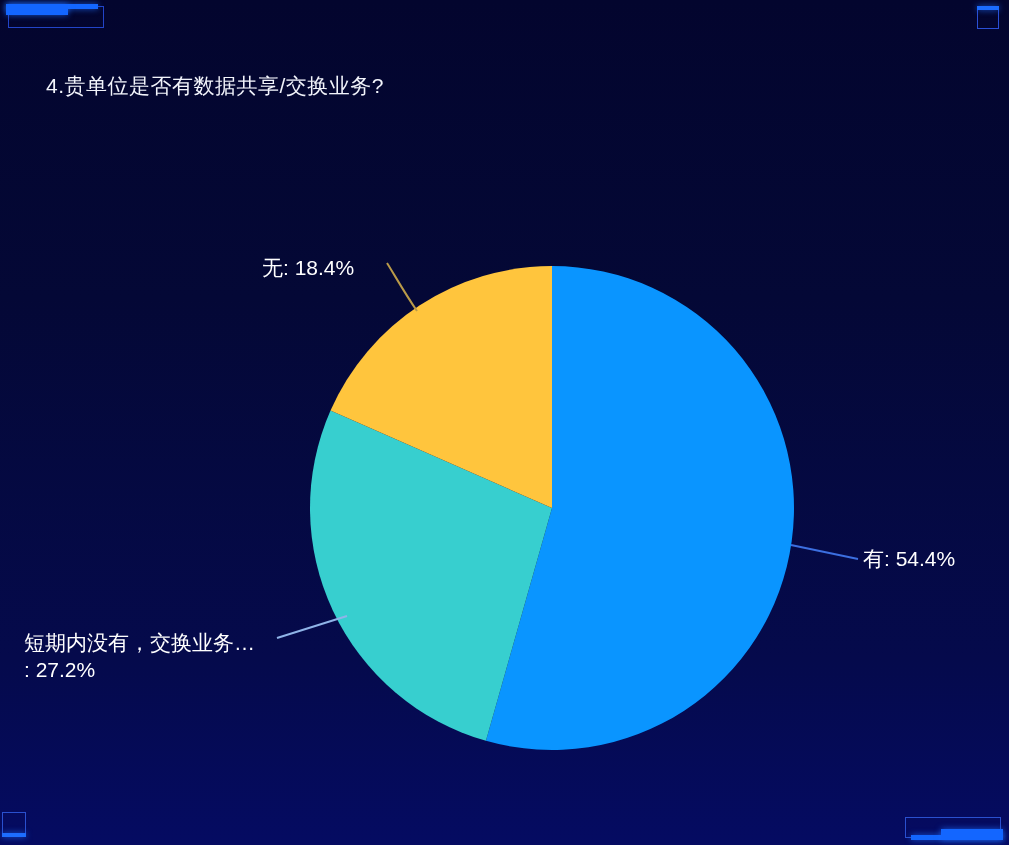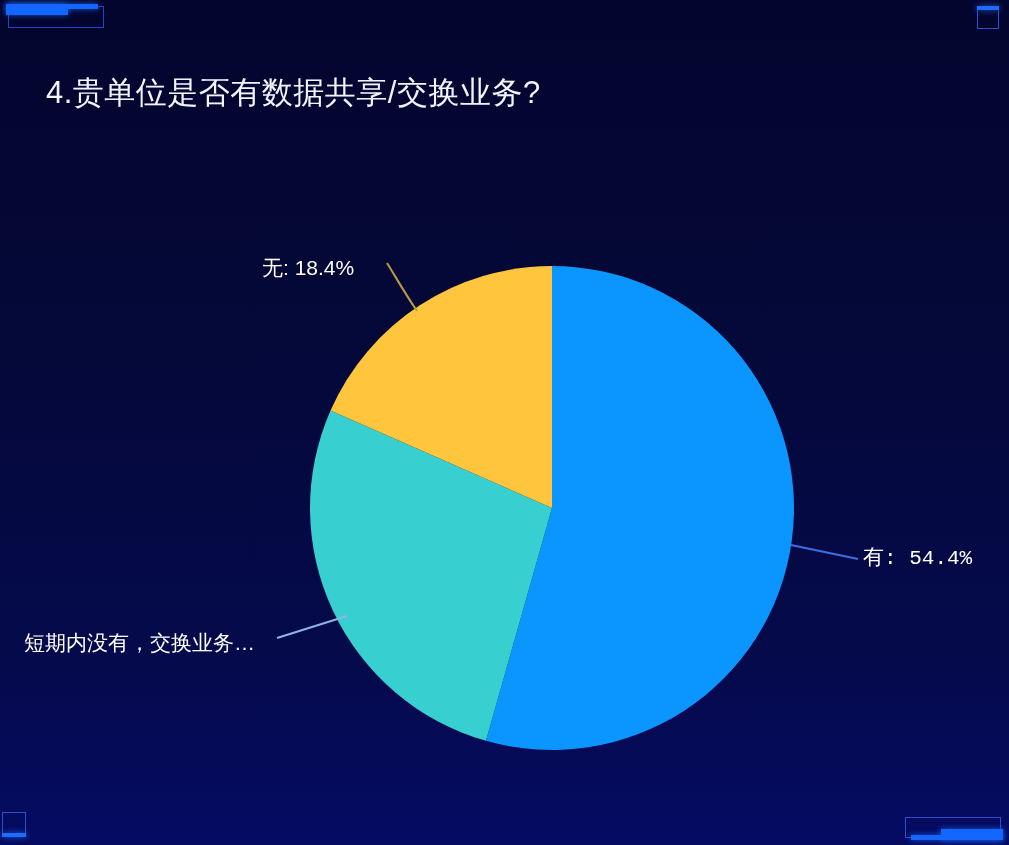--- a/index.html
+++ b/index.html
@@ -75,21 +75,21 @@
     right: 6px; top: 835px; width: 92px; height: 5px;
     background: #1366ff;
     box-shadow: 0 0 6px rgba(30,110,255,.75);
   }
 
   
   .title {
     position: absolute;
     left: 46px;
     top: 72px;
-    font-size: 31px;
+    font-size: 21px;
     font-weight: 500;
     color: #f2f4fb;
     letter-spacing: .5px;
     white-space: nowrap;
   }
 
   
   .chart-wrap {
     position: absolute;
     left: 0; top: 0;
@@ -99,21 +99,21 @@
 
   .lbl {
     position: absolute;
     color: #ffffff;
     font-size: 21px;
     font-weight: 500;
     white-space: nowrap;
     line-height: 1.28;
   }
   .lbl-none  { left: 262px; top: 255px; text-align: center; }
-  .lbl-yes   { left: 863px; top: 546px; font-family: Liberation Mono, monospace; }
+  .lbl-yes   { left: 863px; top: 546px; }
   .lbl-short { left: 24px;  top: 630px; white-space: normal; width: 270px; }
 </style>
 </head>
 <body>
 
 <div id="app">
 
   <div class="corner c-tl-box"></div>
   <div class="corner c-tl-bar2"></div>
   <div class="corner c-tl-bar"></div>
@@ -148,16 +148,17 @@
     <div class="lbl lbl-none">
       <span>无: 18.4%</span>
     </div>
 
     <div class="lbl lbl-yes">
       <span>有: 54.4%</span>
     </div>
 
     <div class="lbl lbl-short">
       <div>短期内没有，交换业务…</div>
+      <div>: 27.2%</div>
     </div>
 
   </div>
 </div>
 
 </body></html>

